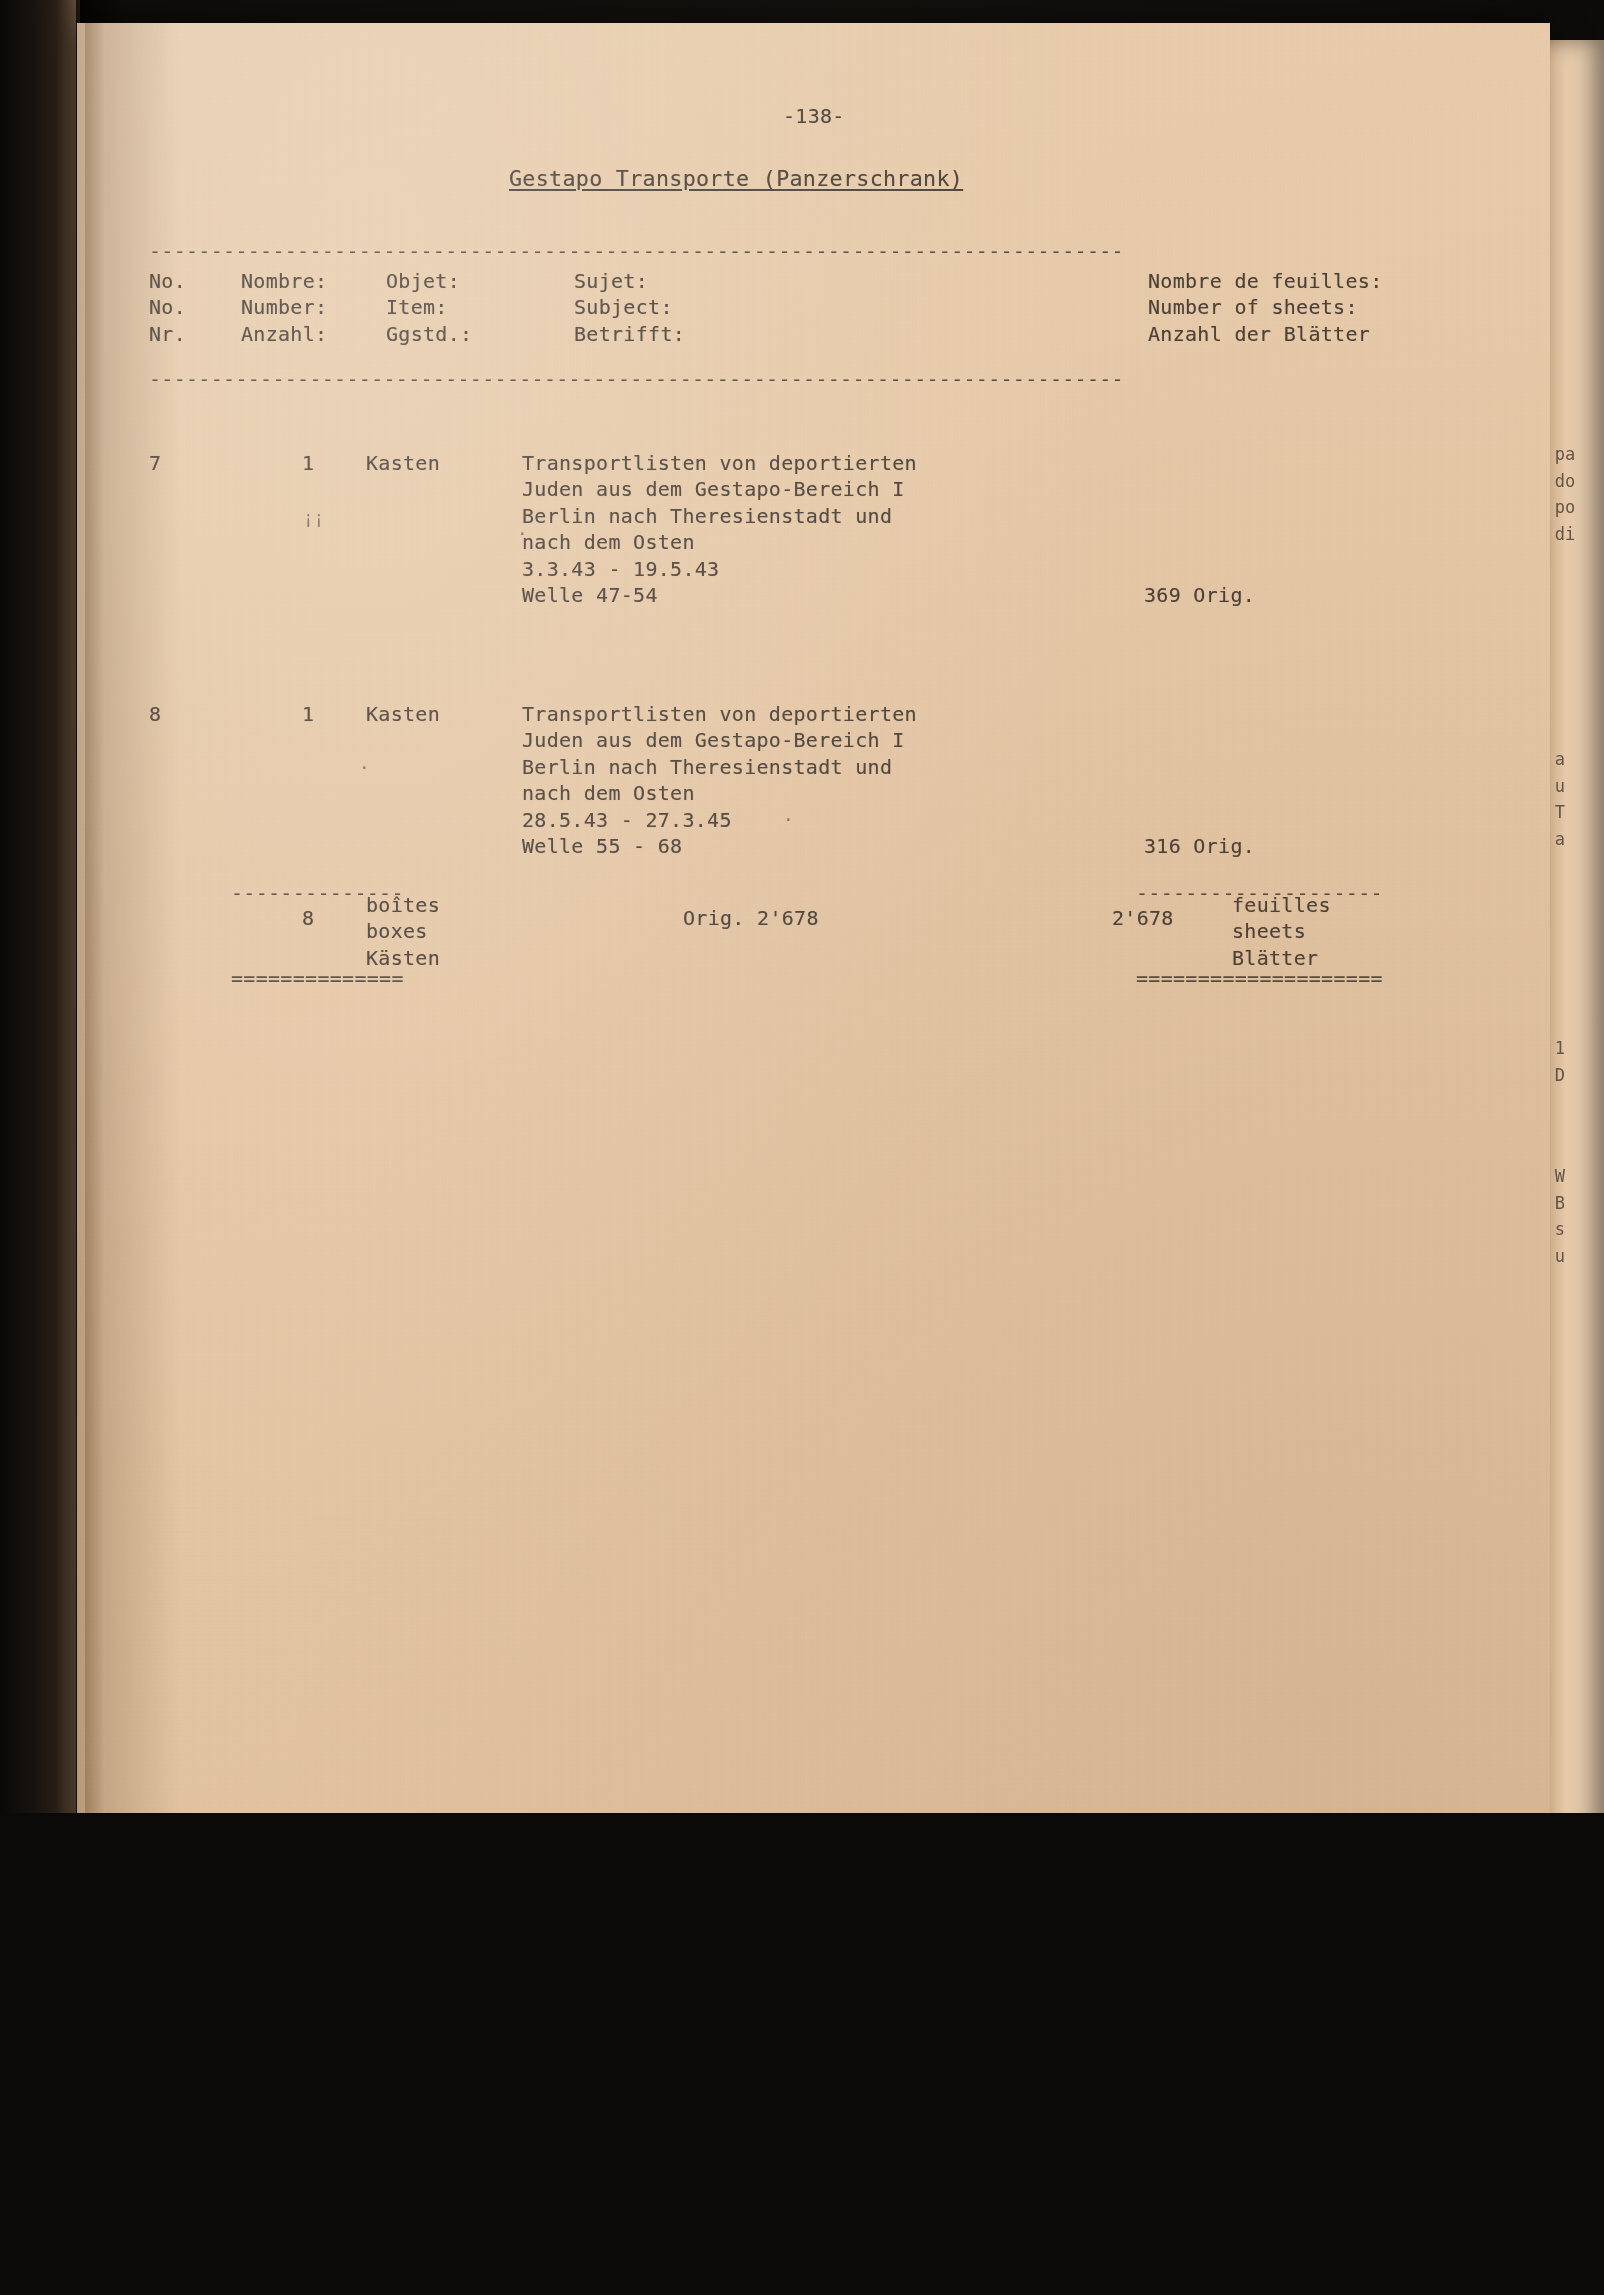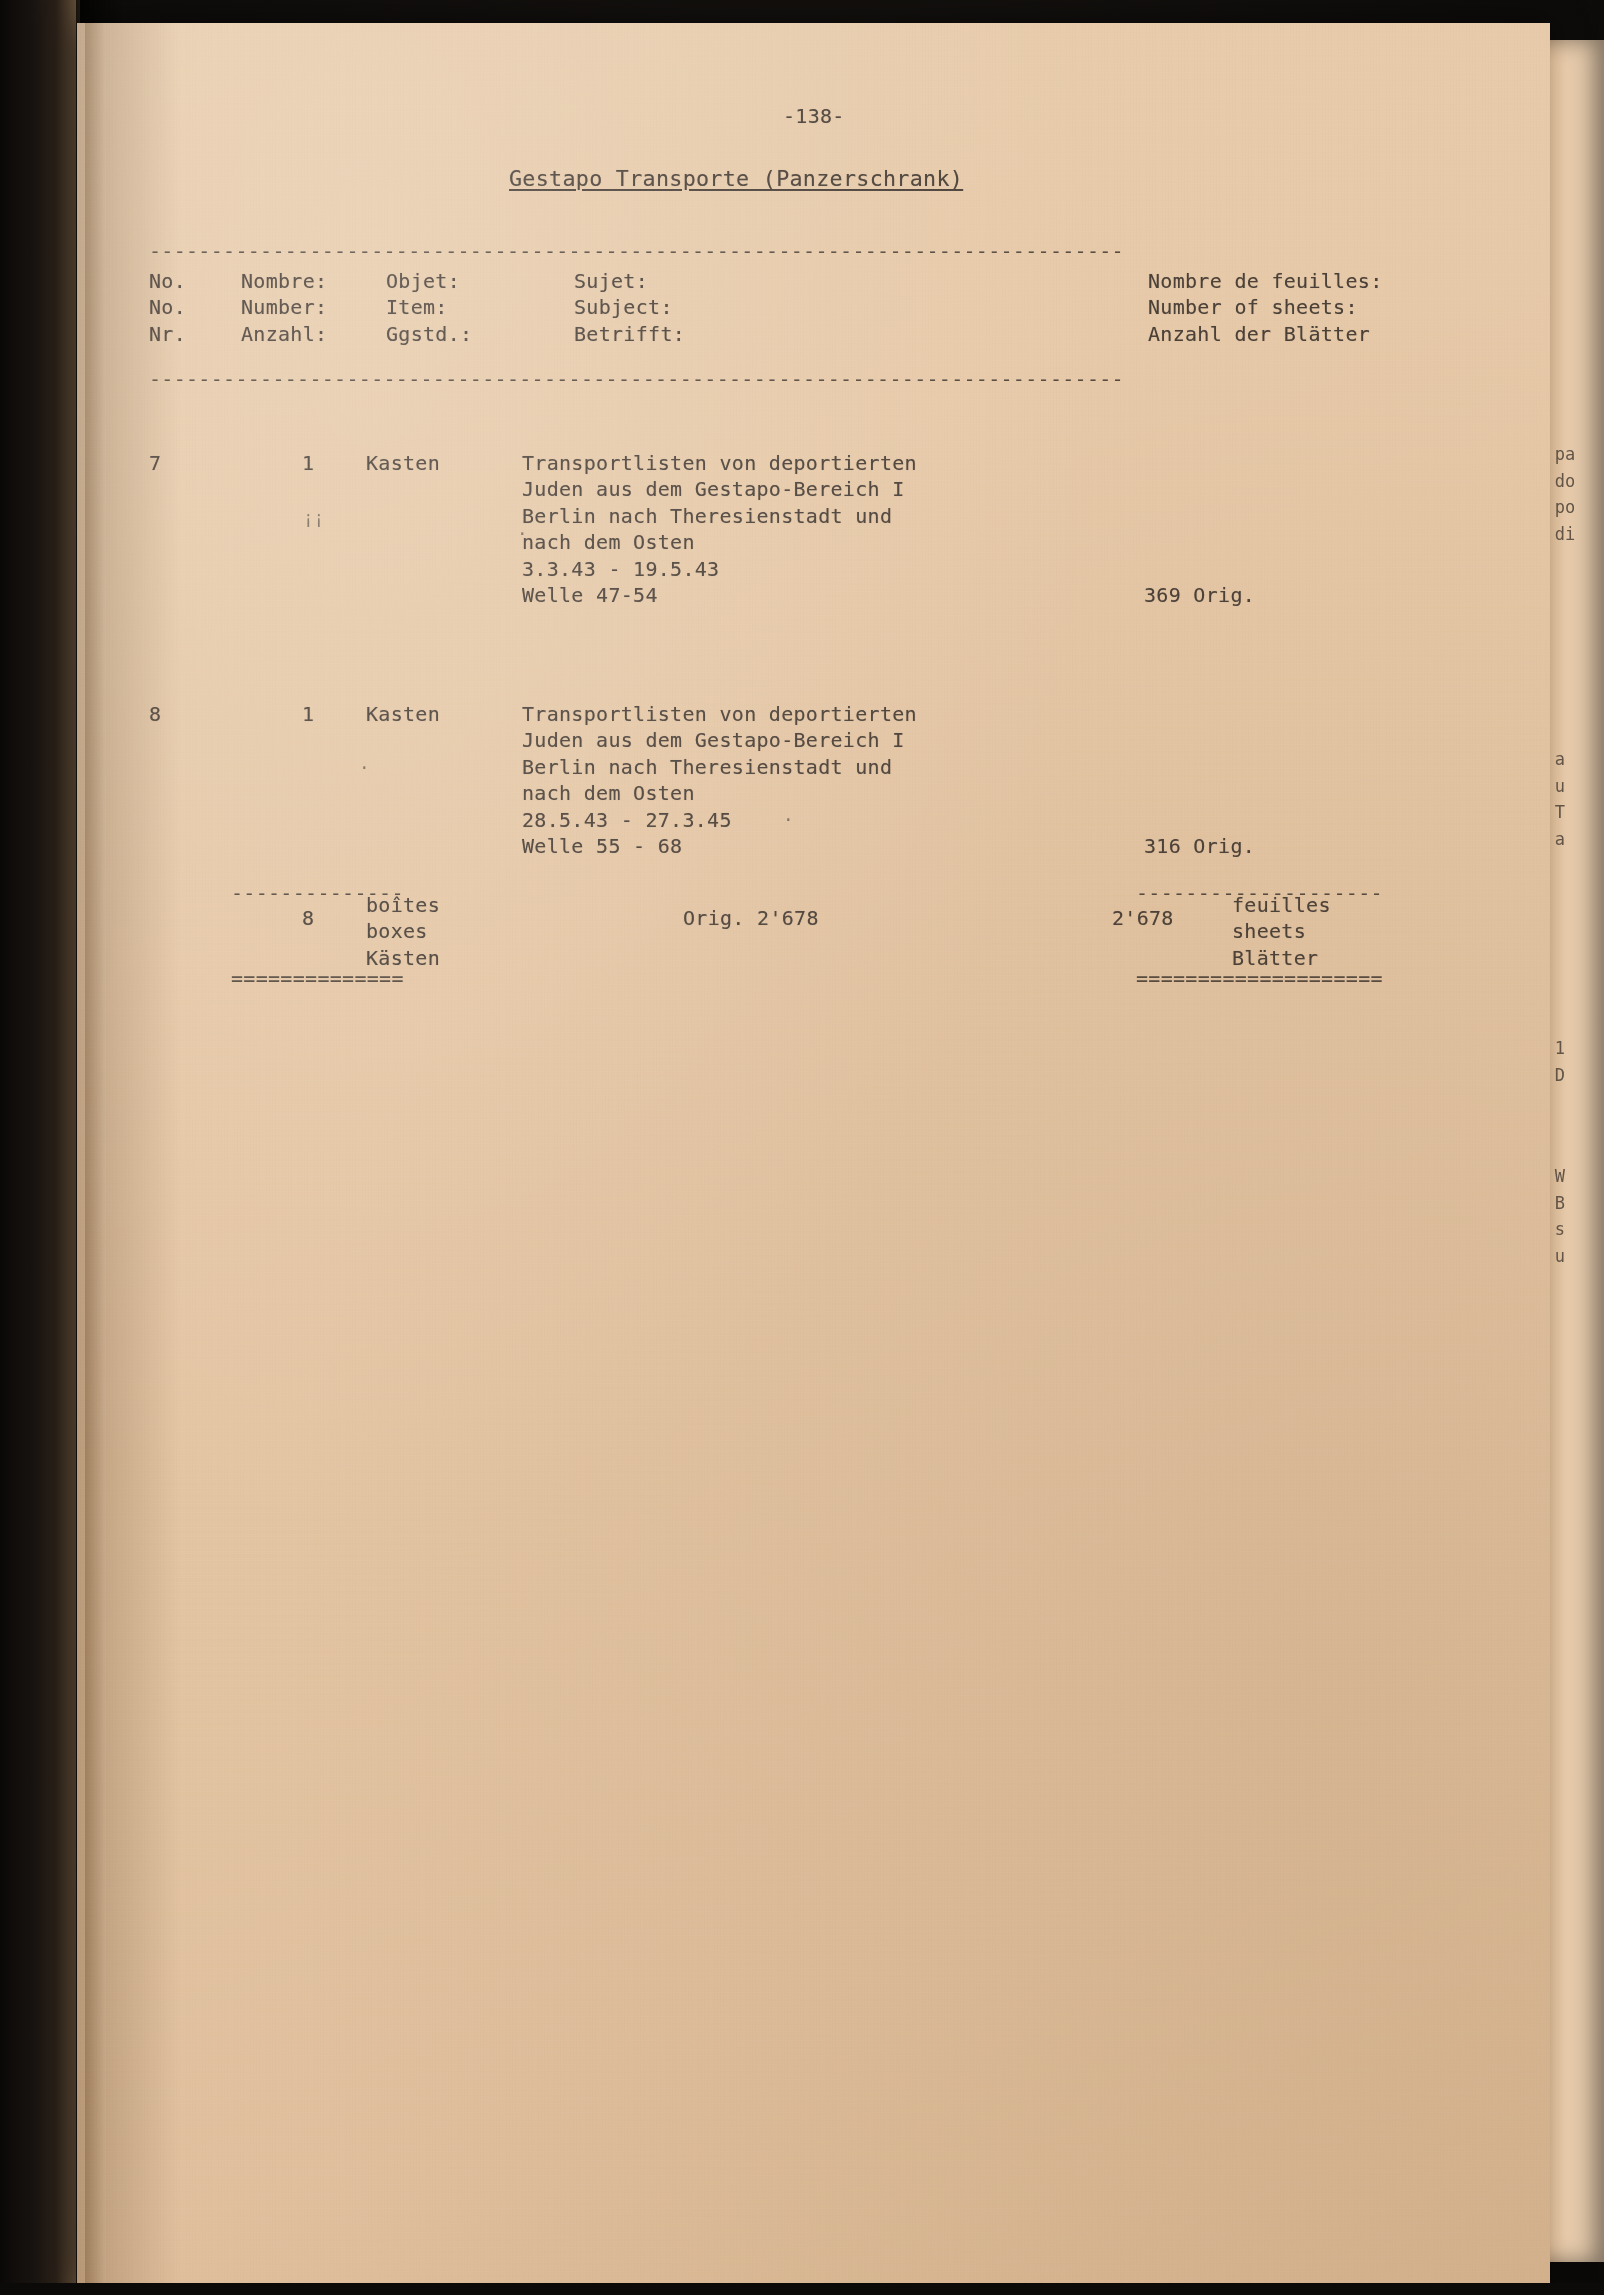--- a/index.html
+++ b/index.html
@@ -3,21 +3,21 @@
 <meta charset="utf-8">
 <style>
   html, body {
     margin: 0;
     padding: 0;
     background: #0b0a08;
   }
   .page-wrap {
     position: relative;
     width: 1604px;
-    height: 2283px;
+    height: 1813px;
     overflow: hidden;
     background: #141210;
     font-family: "DejaVu Sans Mono", monospace;
   }
 
   
   .scanbed {
     position: absolute;
     inset: 0;
     background:

